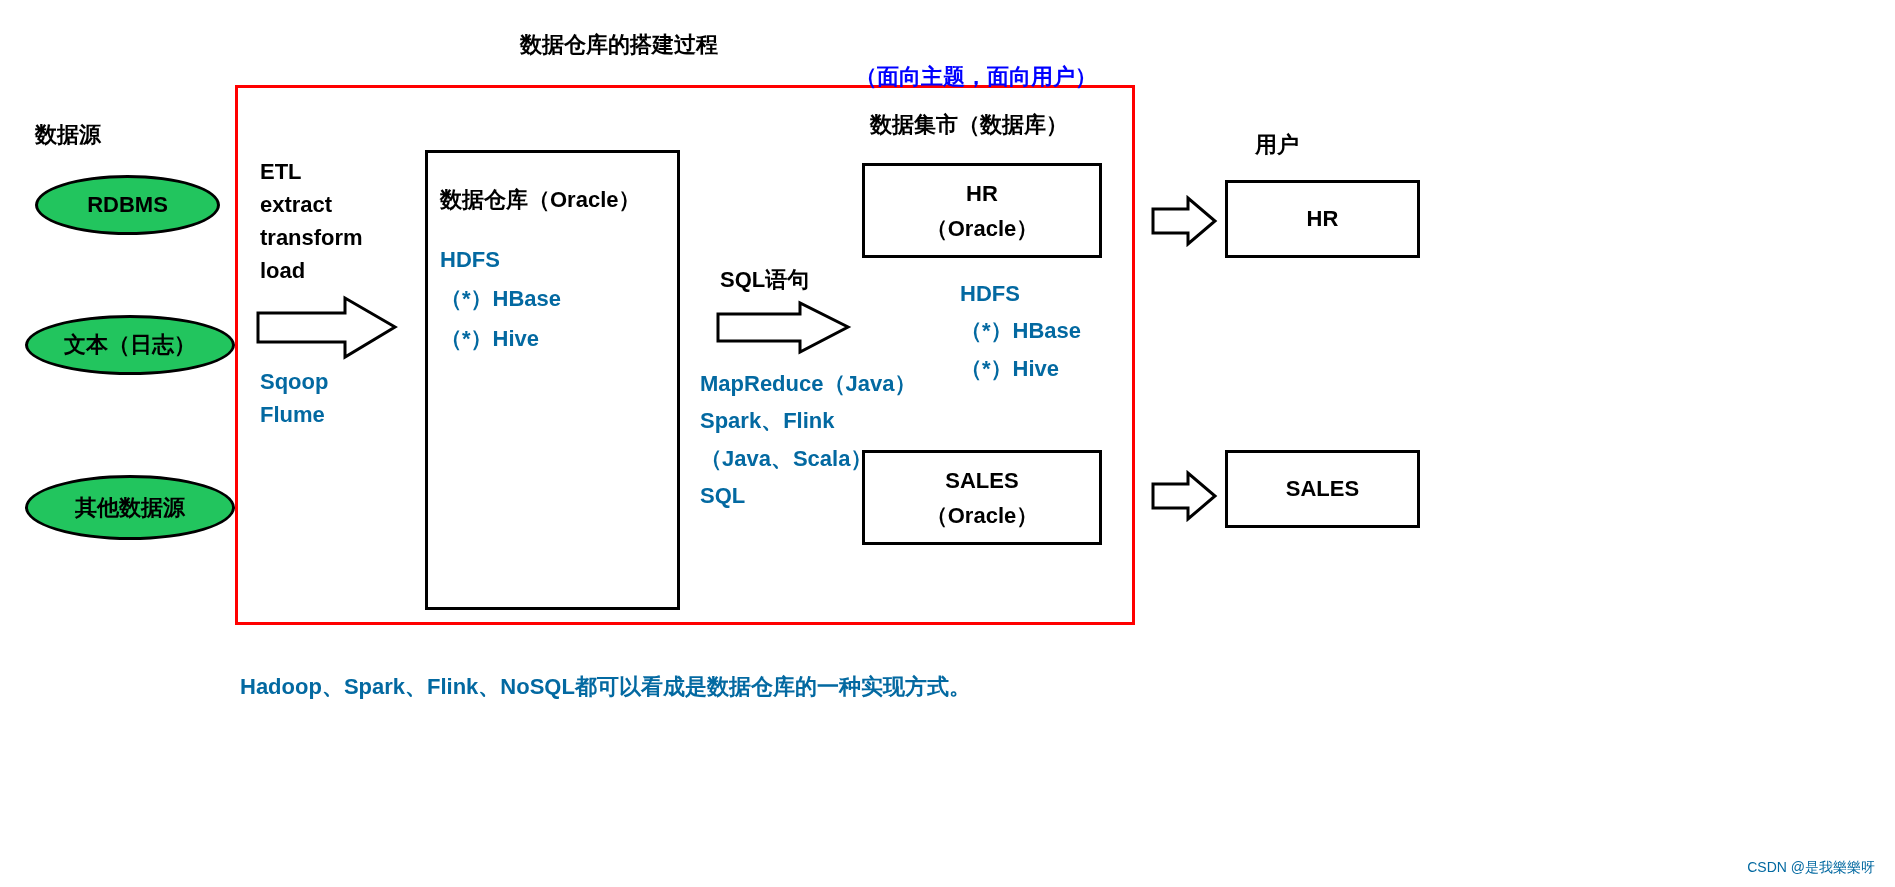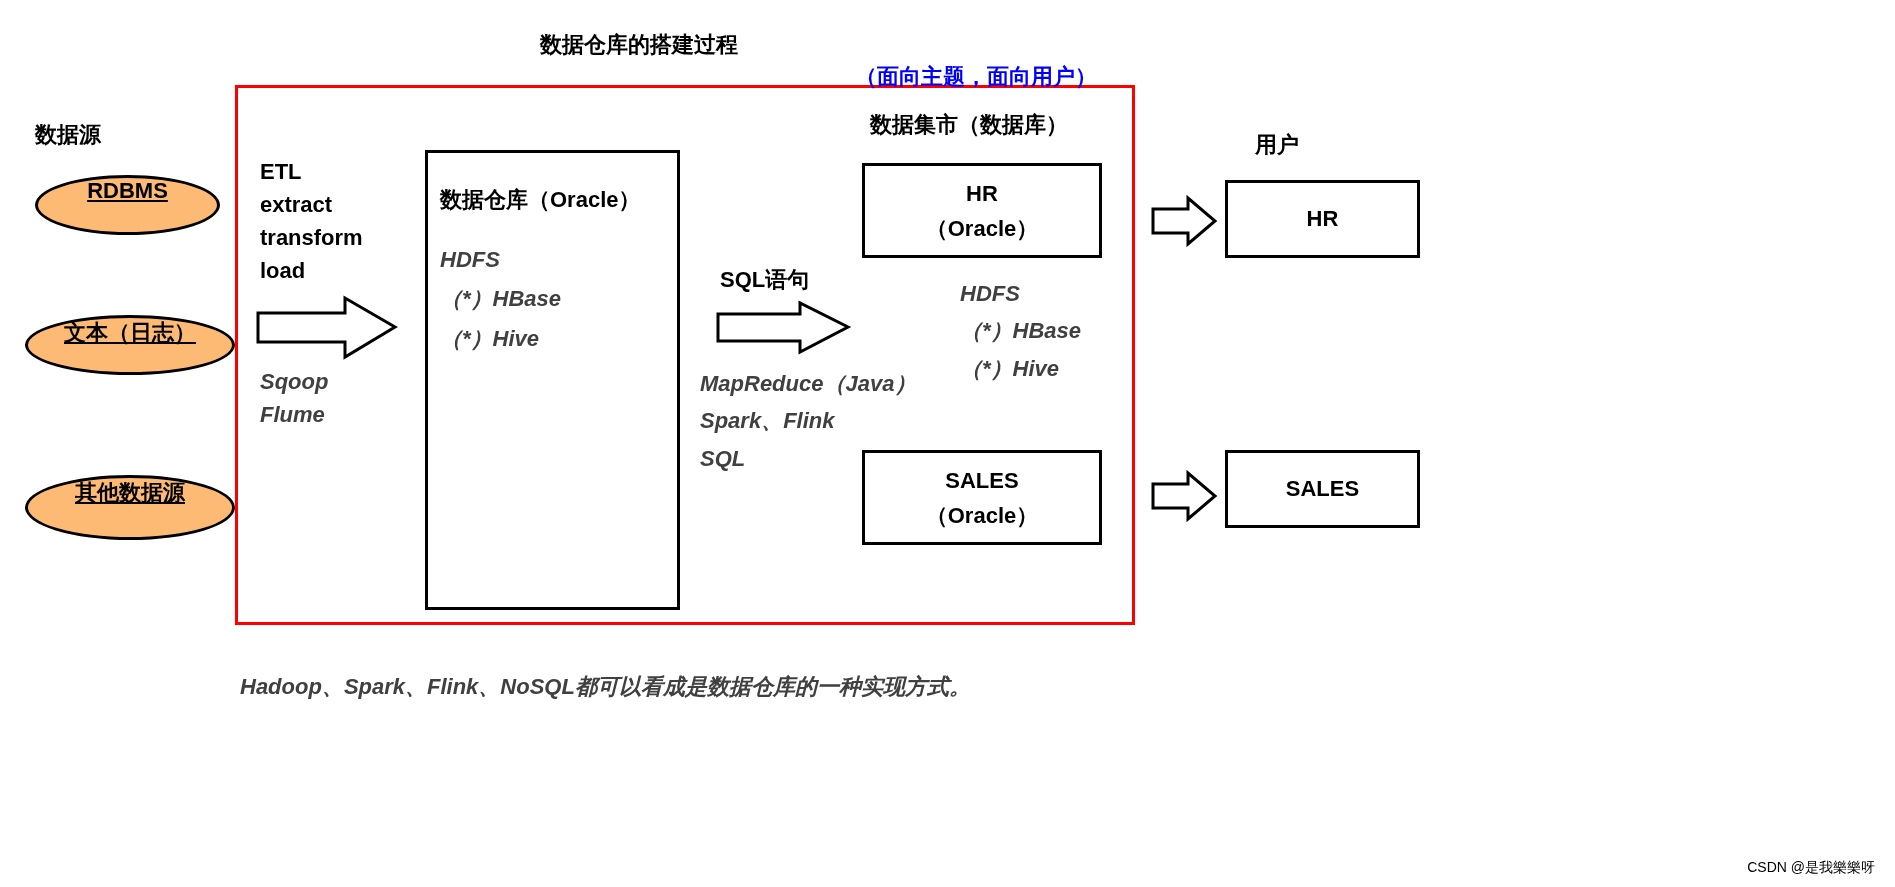--- a/index.html
+++ b/index.html
@@ -6,57 +6,56 @@
     body {
       width: 1895px;
       height: 887px;
       background: #fff;
       position: relative;
       font-family: "Microsoft YaHei", sans-serif;
       font-weight: bold;
       font-size: 22px;
       color: #000;
     }
-    .red { color: #404040; font-style: italic; }
+    .red { color: #0369a1; }
     .blue { color: #0000ff; }
     .abs { position: absolute; }
     .ellipse {
       border: 3px solid #000;
       border-radius: 50%;
       display: flex;
-      align-items: flex-start;
+      align-items: center;
       justify-content: center;
-      background: #fdba74;
-      text-decoration: underline;
+      background: #22c55e;
     }
     .rect {
       border: 3px solid #000;
       background: #fff;
       display: flex;
       align-items: center;
       justify-content: center;
     }
     .red-box {
       border: 3px solid #ff0000;
       position: absolute;
     }
     .text-line { line-height: 1.5; }
     .watermark {
       position: absolute;
       right: 20px;
       bottom: 10px;
-      color: #000000;
+      color: #0369a1;
       font-size: 14px;
       font-weight: normal;
     }
   </style>
 </head>
 <body>
 
-<div class="abs" style="left:540px;top:30px;">数据仓库的搭建过程</div>
+<div class="abs" style="left:520px;top:30px;">数据仓库的搭建过程</div>
 
 <div class="abs" style="left:35px;top:120px;">数据源</div>
 
 <div class="abs ellipse" style="left:35px;top:175px;width:185px;height:60px;">
   <span>RDBMS</span>
 </div>
 <div class="abs ellipse" style="left:25px;top:315px;width:210px;height:60px;">
   <span>文本（日志）</span>
 </div>
 <div class="abs ellipse" style="left:25px;top:475px;width:210px;height:65px;">
@@ -91,20 +90,21 @@
 
 <div class="abs" style="left:720px;top:265px;">SQL语句</div>
 
 <svg class="abs" style="left:715px;top:300px;" width="138" height="55">
   <path d="M3 14 L85 14 L85 3 L133 27 L85 52 L85 41 L3 41 Z" fill="#fff" stroke="#000" stroke-width="3"></path>
 </svg>
 
 <div class="abs text-line red" style="left:700px;top:365px;line-height:1.7;">
   <div>MapReduce（Java）</div>
   <div>Spark、Flink</div>
+  <div>（Java、Scala）</div>
   <div>SQL</div>
 </div>
 
 <div class="abs blue" style="left:855px;top:62px;">（面向主题，面向用户）</div>
 
 <div class="abs" style="left:870px;top:110px;font-family:Liberation Mono, monospace;">数据集市（数据库）</div>
 
 <div class="abs" style="left:862px;top:163px;width:240px;height:95px;border:3px solid #000;text-align:center;line-height:1.6;padding-top:10px;">
   <div>HR</div>
   <div>（Oracle）</div>

